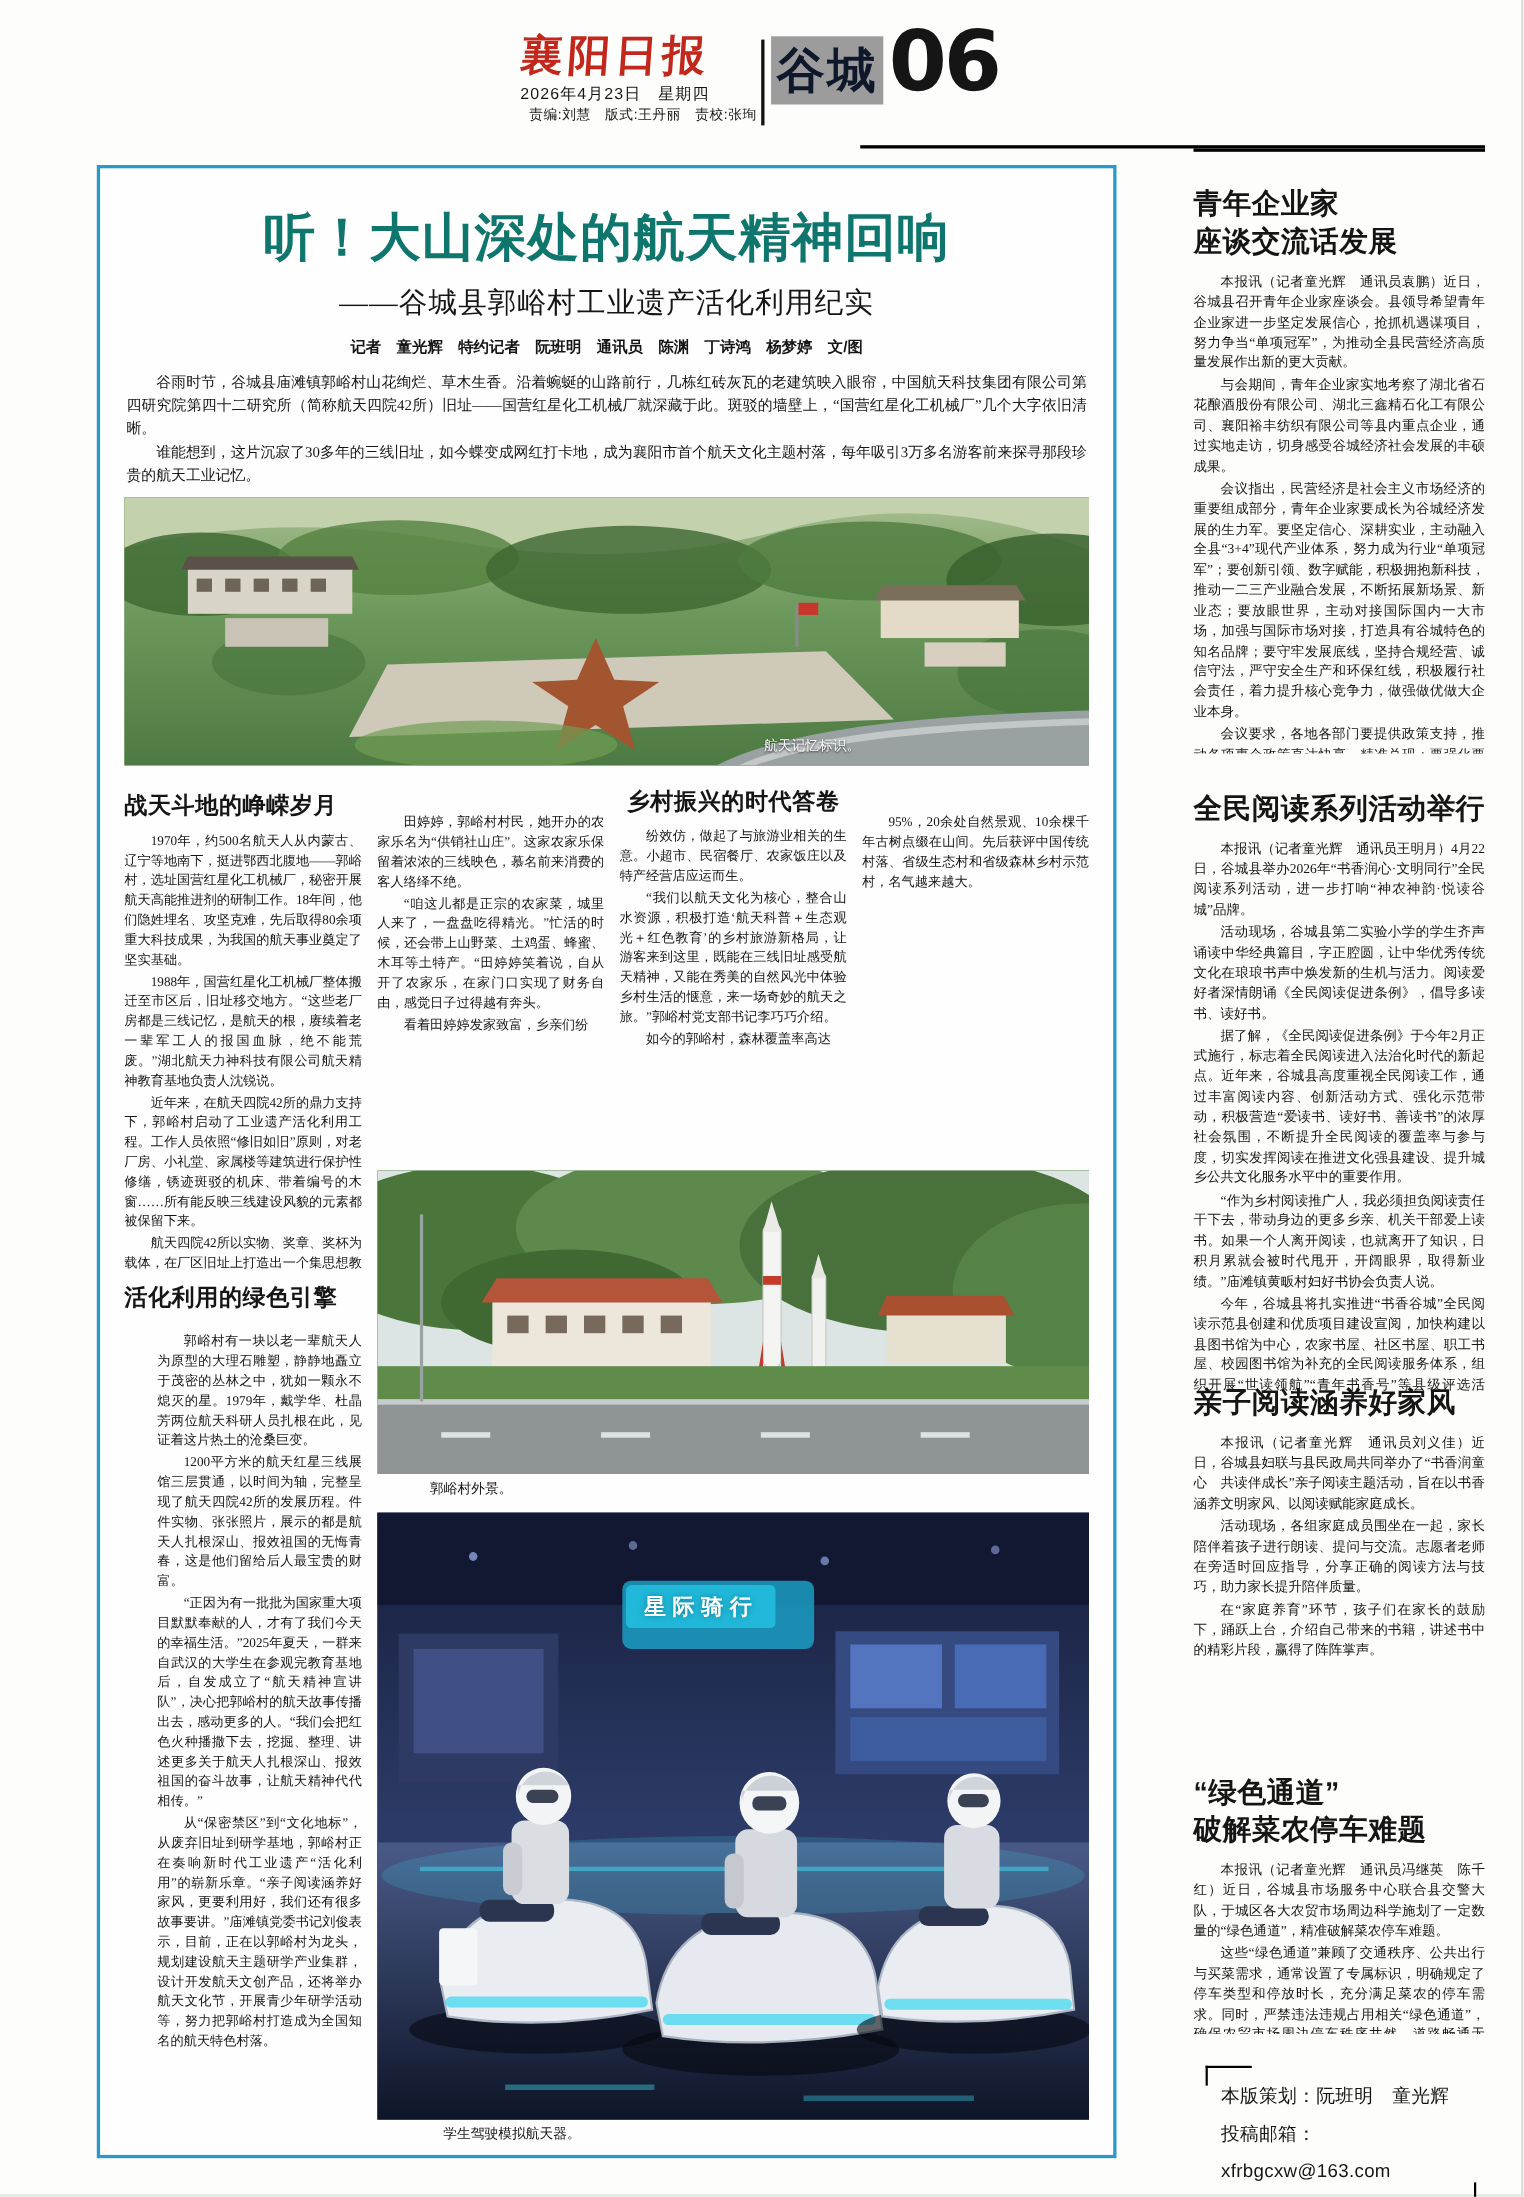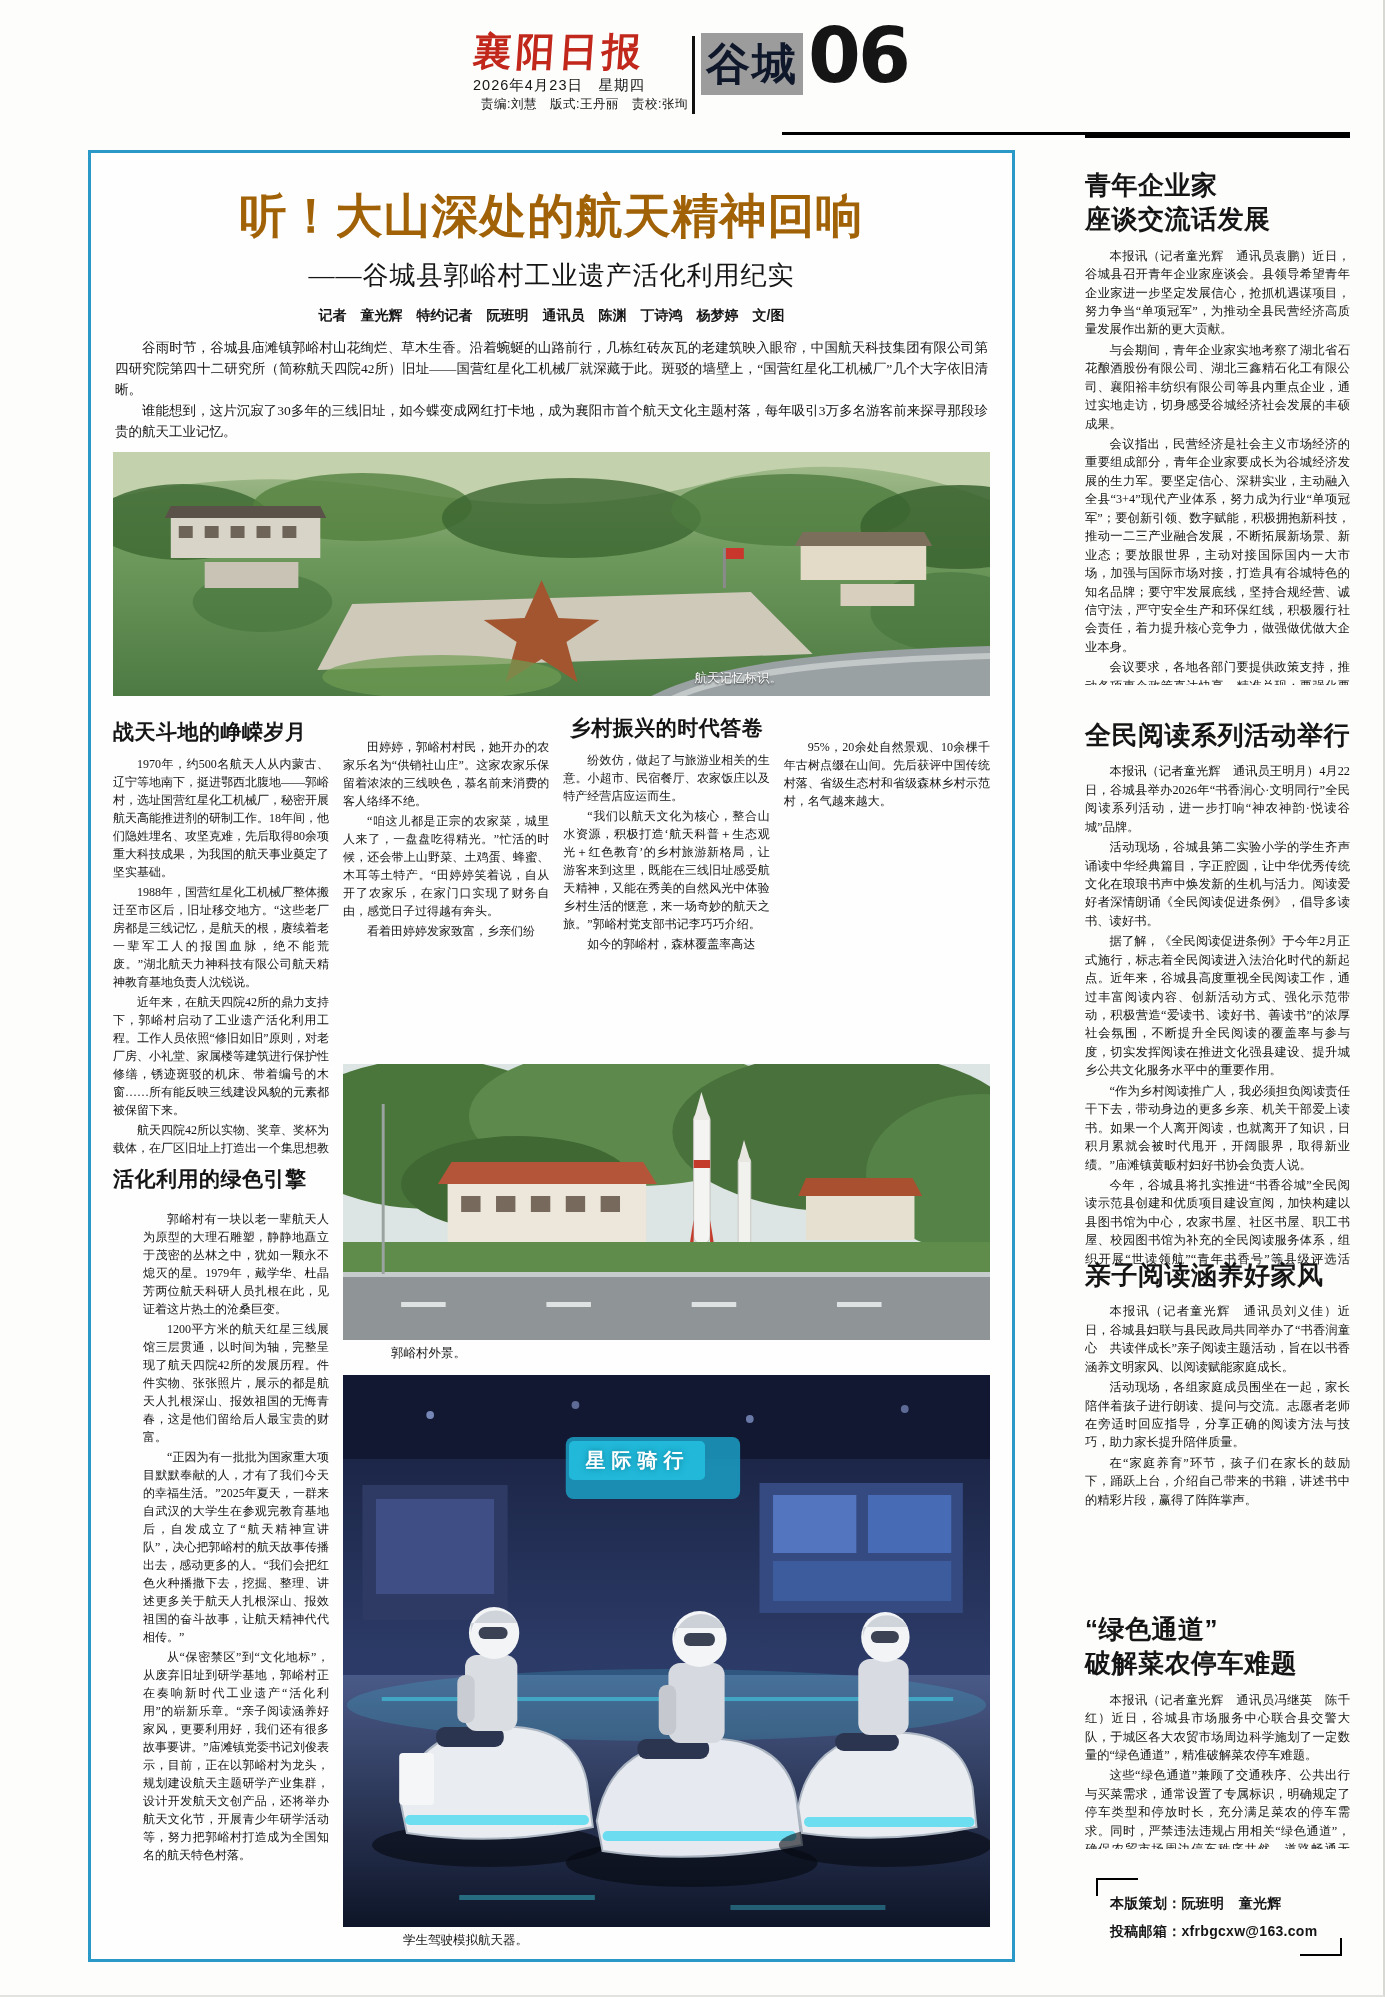--- a/index.html
+++ b/index.html
@@ -19,21 +19,21 @@
   .section-box{position:absolute;left:701px;top:33px;width:102px;height:62px;background:#9c9c9c;color:#0f172a;
     font-family:"Liberation Sans",sans-serif;font-size:44px;font-weight:700;letter-spacing:2px;
     display:flex;align-items:center;justify-content:center;}
   .page-num{position:absolute;left:808px;top:18px;font-family:"DejaVu Sans",sans-serif;font-size:76px;font-weight:700;letter-spacing:-3px;line-height:1;}
   .header-rule{position:absolute;left:782px;top:132px;width:568px;height:3px;background:#000;}
 
   
   .main-box{position:absolute;left:88px;top:150px;width:927px;height:1812px;box-sizing:border-box;
     border:3px solid #2a99c8;padding:16px 22px 12px;background:#fefefe;}
   .headline{font-family:"Liberation Sans",sans-serif;text-align:center;font-size:47px;font-weight:900;
-    letter-spacing:1px;margin:16px 0 10px;color:#a16207;}
+    letter-spacing:1px;margin:16px 0 10px;color:#0f766e;}
   .subtitle{text-align:center;font-size:26px;margin:6px 0 4px;font-weight:500;letter-spacing:1px;}
   .byline{text-align:center;font-size:14px;font-weight:700;margin:14px 0 12px;font-family:"Liberation Sans",sans-serif;}
   .intro p{font-size:13.5px;line-height:1.56;text-indent:2em;text-align:justify;margin:0 2px;}
   .hero{position:relative;height:244px;margin:10px 0 14px;overflow:hidden;background:#6a8f5a;}
   .hero svg,.ph svg{position:absolute;inset:0;width:100%;height:100%;}
   .hero-cap{position:absolute;right:208px;bottom:9px;color:#fff;font-size:12.5px;text-shadow:0 1px 2px rgba(0,0,0,.8);}
 
   .cols{display:flex;gap:14px;height:1282px;margin-top:2px;}
   .colA{width:216px;flex:none;display:flex;flex-direction:column;overflow:hidden;}
   .colRight{flex:1;display:flex;flex-direction:column;min-width:0;}
@@ -63,21 +63,21 @@
   .sb-body{overflow:hidden;}
   .sb-body p{font-size:12.3px;line-height:1.5;text-indent:2em;text-align:justify;margin:0 0 2px;}
   .a1{top:168px;} .a1 .sb-body{height:438px;}
   .a2{top:718px;} .a2 .sb-body{height:508px;}
   .a3{top:1258px;} .a3 .sb-body{height:280px;}
   .a4{top:1612px;} .a4 .sb-body{height:158px;}
 
   .sb-footer{position:absolute;left:1096px;top:1878px;width:246px;padding:11px 6px 11px 14px;box-sizing:border-box;}
   .sb-footer::before{content:'';position:absolute;top:0;left:0;width:40px;height:16px;border-top:2px solid #000;border-left:2px solid #000;}
   .sb-footer::after{content:'';position:absolute;bottom:0;right:0;width:40px;height:16px;border-bottom:2px solid #000;border-right:2px solid #000;}
-  .sb-footer div{font-size:14px;font-weight:700;line-height:2;letter-spacing:.3px;font-family:"Liberation Sans",sans-serif;}
+  .sb-footer div{font-size:17px;font-weight:400;line-height:2;letter-spacing:.3px;font-family:"Liberation Sans",sans-serif;}
 </style>
 </head>
 <body>
 
 <div class="page-edge"></div>
 
 <div class="mast-left">
   <div class="logo">襄阳日报</div>
   <div class="mast-date">2026年4月23日　星期四</div>
   <div class="mast-credits">责编:刘慧　版式:王丹丽　责校:张珣</div>

